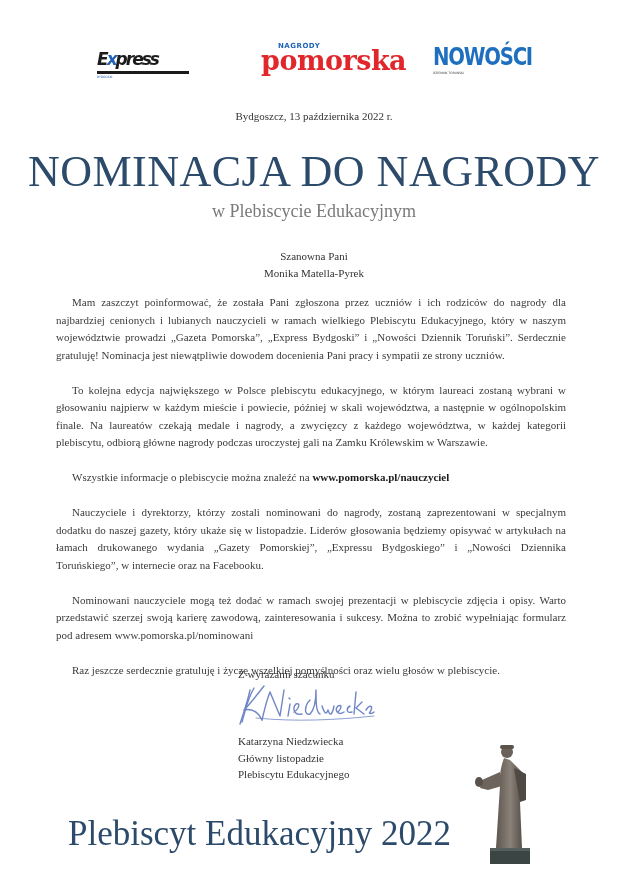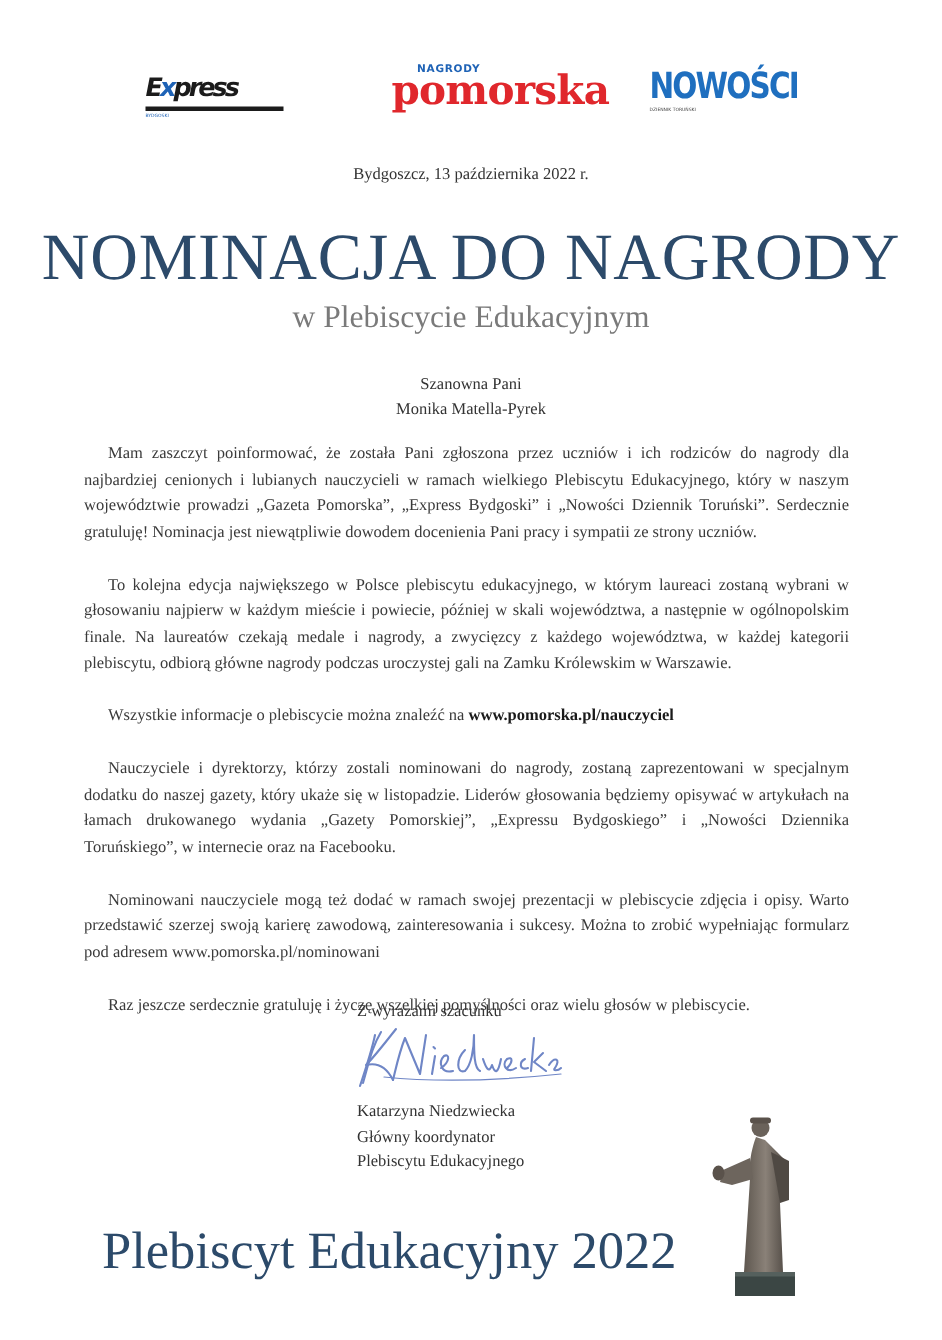--- a/index.html
+++ b/index.html
@@ -24,21 +24,21 @@
 
   .logo-nowosci { left: 433px; top: 3px; width: 84px; height: 36px; }
   .logo-nowosci .word { position: absolute; left: 0; top: 0; font-family: "DejaVu Sans", sans-serif;
     font-weight: bold; font-size: 24px; color: #1f6fbf; letter-spacing: -1.5px; line-height: 28px; transform: scaleX(0.82); transform-origin: left top; }
   .logo-nowosci .sub { position: absolute; left: 0; top: 28px; font-family: "DejaVu Sans", sans-serif;
     font-size: 3px; color: #444; }
 
   .date { position: absolute; top: 110px; left: 0; width: 628px; text-align: center; font-size: 11px; color: #333; font-family: Liberation Serif, serif; }
   .title { position: absolute; top: 152px; left: 0; width: 628px; text-align: center; font-size: 44px;
     color: #2c4a6a; letter-spacing: 0.5px; line-height: 40px; }
-  .subtitle { position: absolute; top: 198px; left: 0; width: 628px; text-align: center; font-size: 21px;
+  .subtitle { position: absolute; top: 198px; left: 0; width: 628px; text-align: center; font-size: 18px;
     color: #7a7a7a; line-height: 26px; }
 
   .salutation { position: absolute; top: 248px; left: 0; width: 628px; text-align: center; font-size: 11px;
     line-height: 17px; color: #333; }
 
   .body-text { position: absolute; left: 56px; width: 510px; font-size: 11px; line-height: 17.5px; color: #3a3a3a;
     text-align: justify; }
   .body-text p { margin: 0 0 17.5px 0; text-indent: 16px; }
   .body-text p strong { color: #1a1a1a; }
   .p1 { top: 294px; }
@@ -102,21 +102,21 @@
     <path d="M102 30 C106 26 106 22 102 24 C98 28 102 34 108 30"></path>
     <path d="M114 24 C110 26 110 32 116 30"></path>
     <path d="M120 10 L118 32 M126 20 L120 26 L128 32"></path>
     <path d="M130 28 C134 22 138 24 134 30 C132 32 136 32 138 30"></path>
     <path d="M20 36 C60 40 100 38 138 34" stroke-width="0.8"></path>
   </g>
 </svg>
 
 <div class="signer">
   <div>Katarzyna Niedzwiecka</div>
-  <div>Główny koordynator</div>
+  <div>Główny listopadzie</div>
   <div>Plebiscytu Edukacyjnego</div>
 </div>
 
 <div class="footer-title">Plebiscyt Edukacyjny 2022</div>
 
 <svg class="statue" viewBox="0 0 60 124">
   <defs>
     <linearGradient id="bronze" x1="0" x2="1" y1="0" y2="0">
       <stop offset="0" stop-color="#5e574f"></stop>
       <stop offset="0.5" stop-color="#8a8178"></stop>

